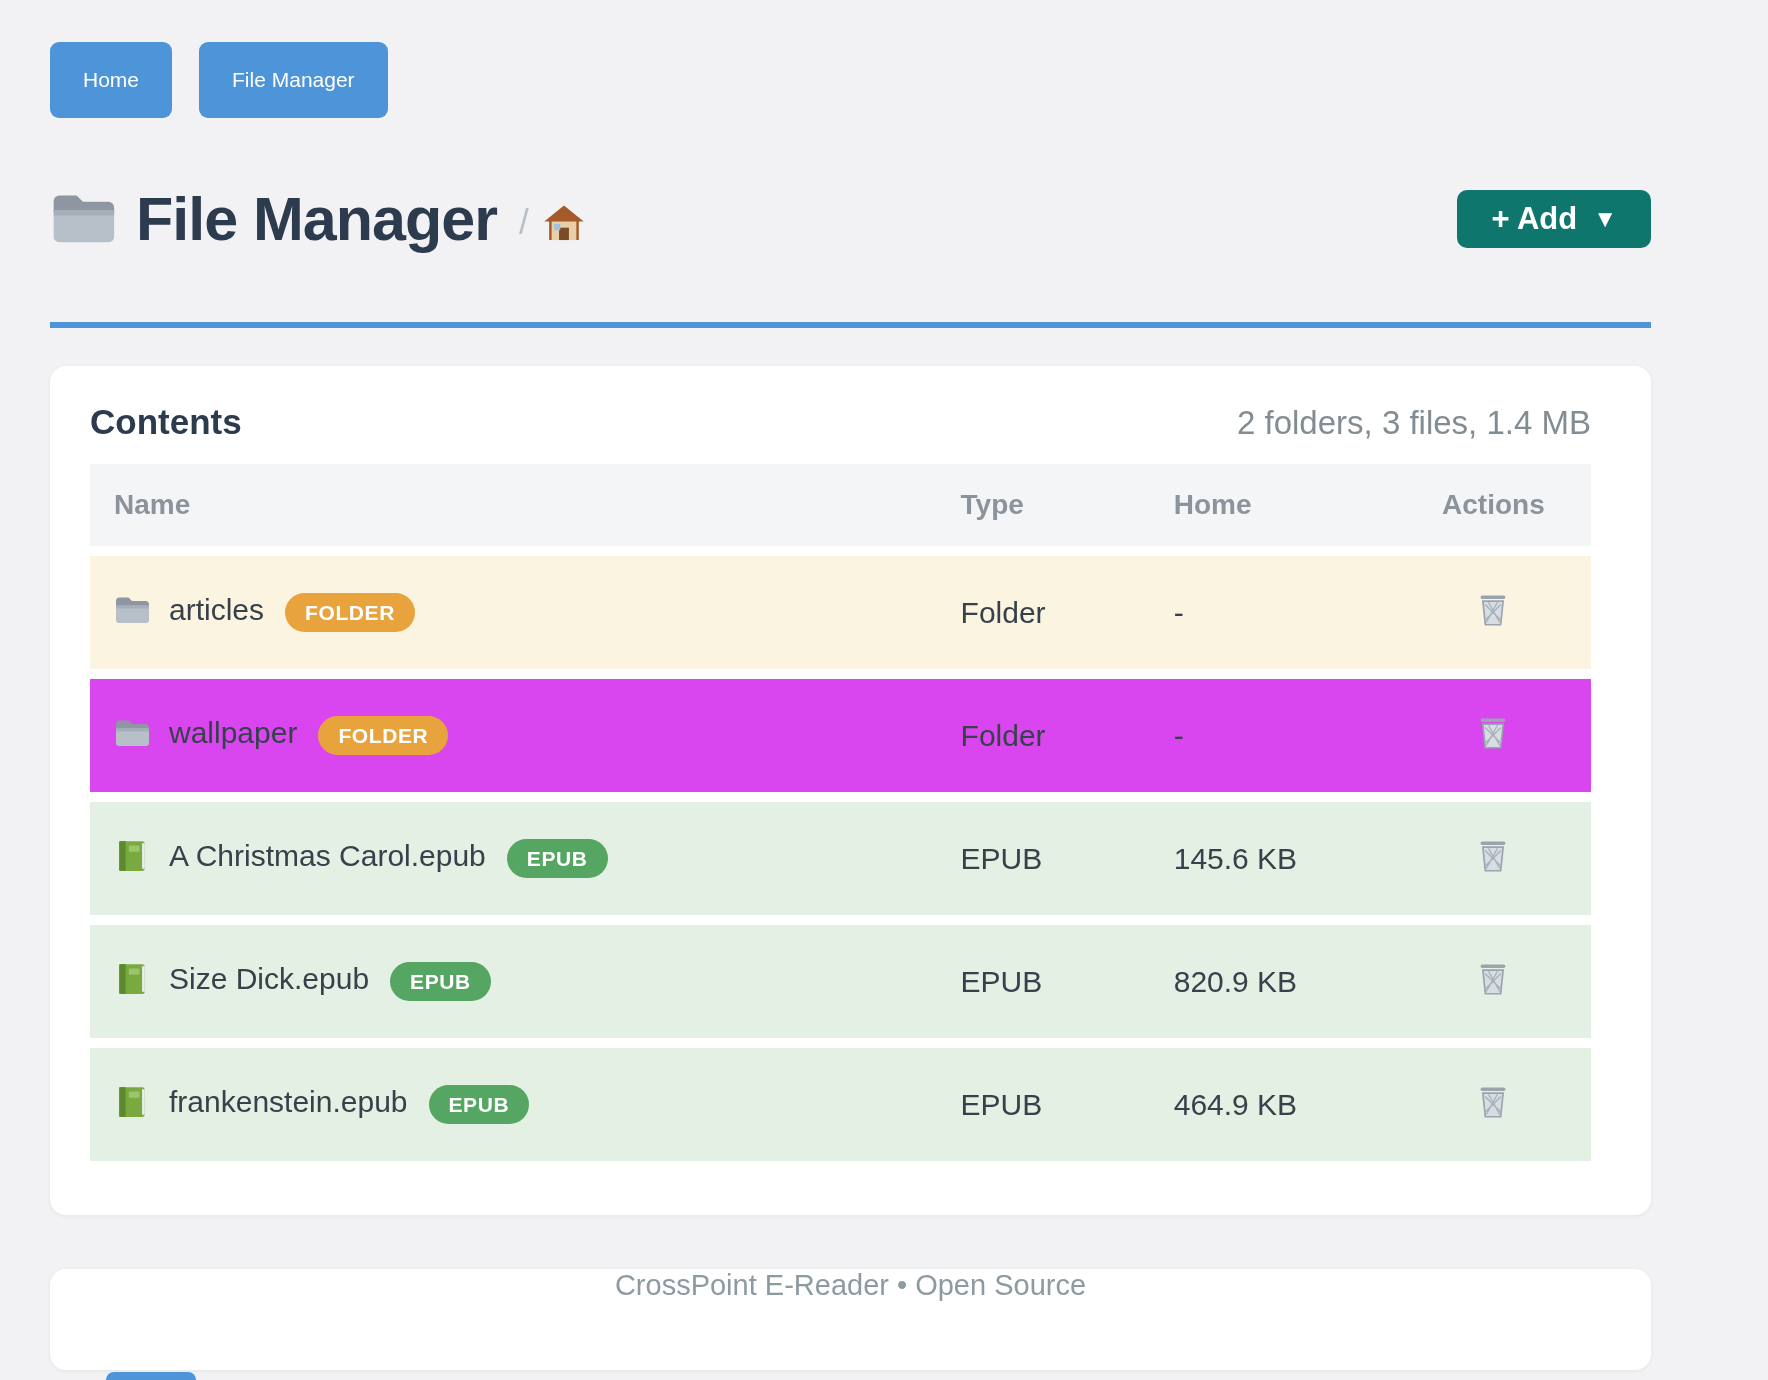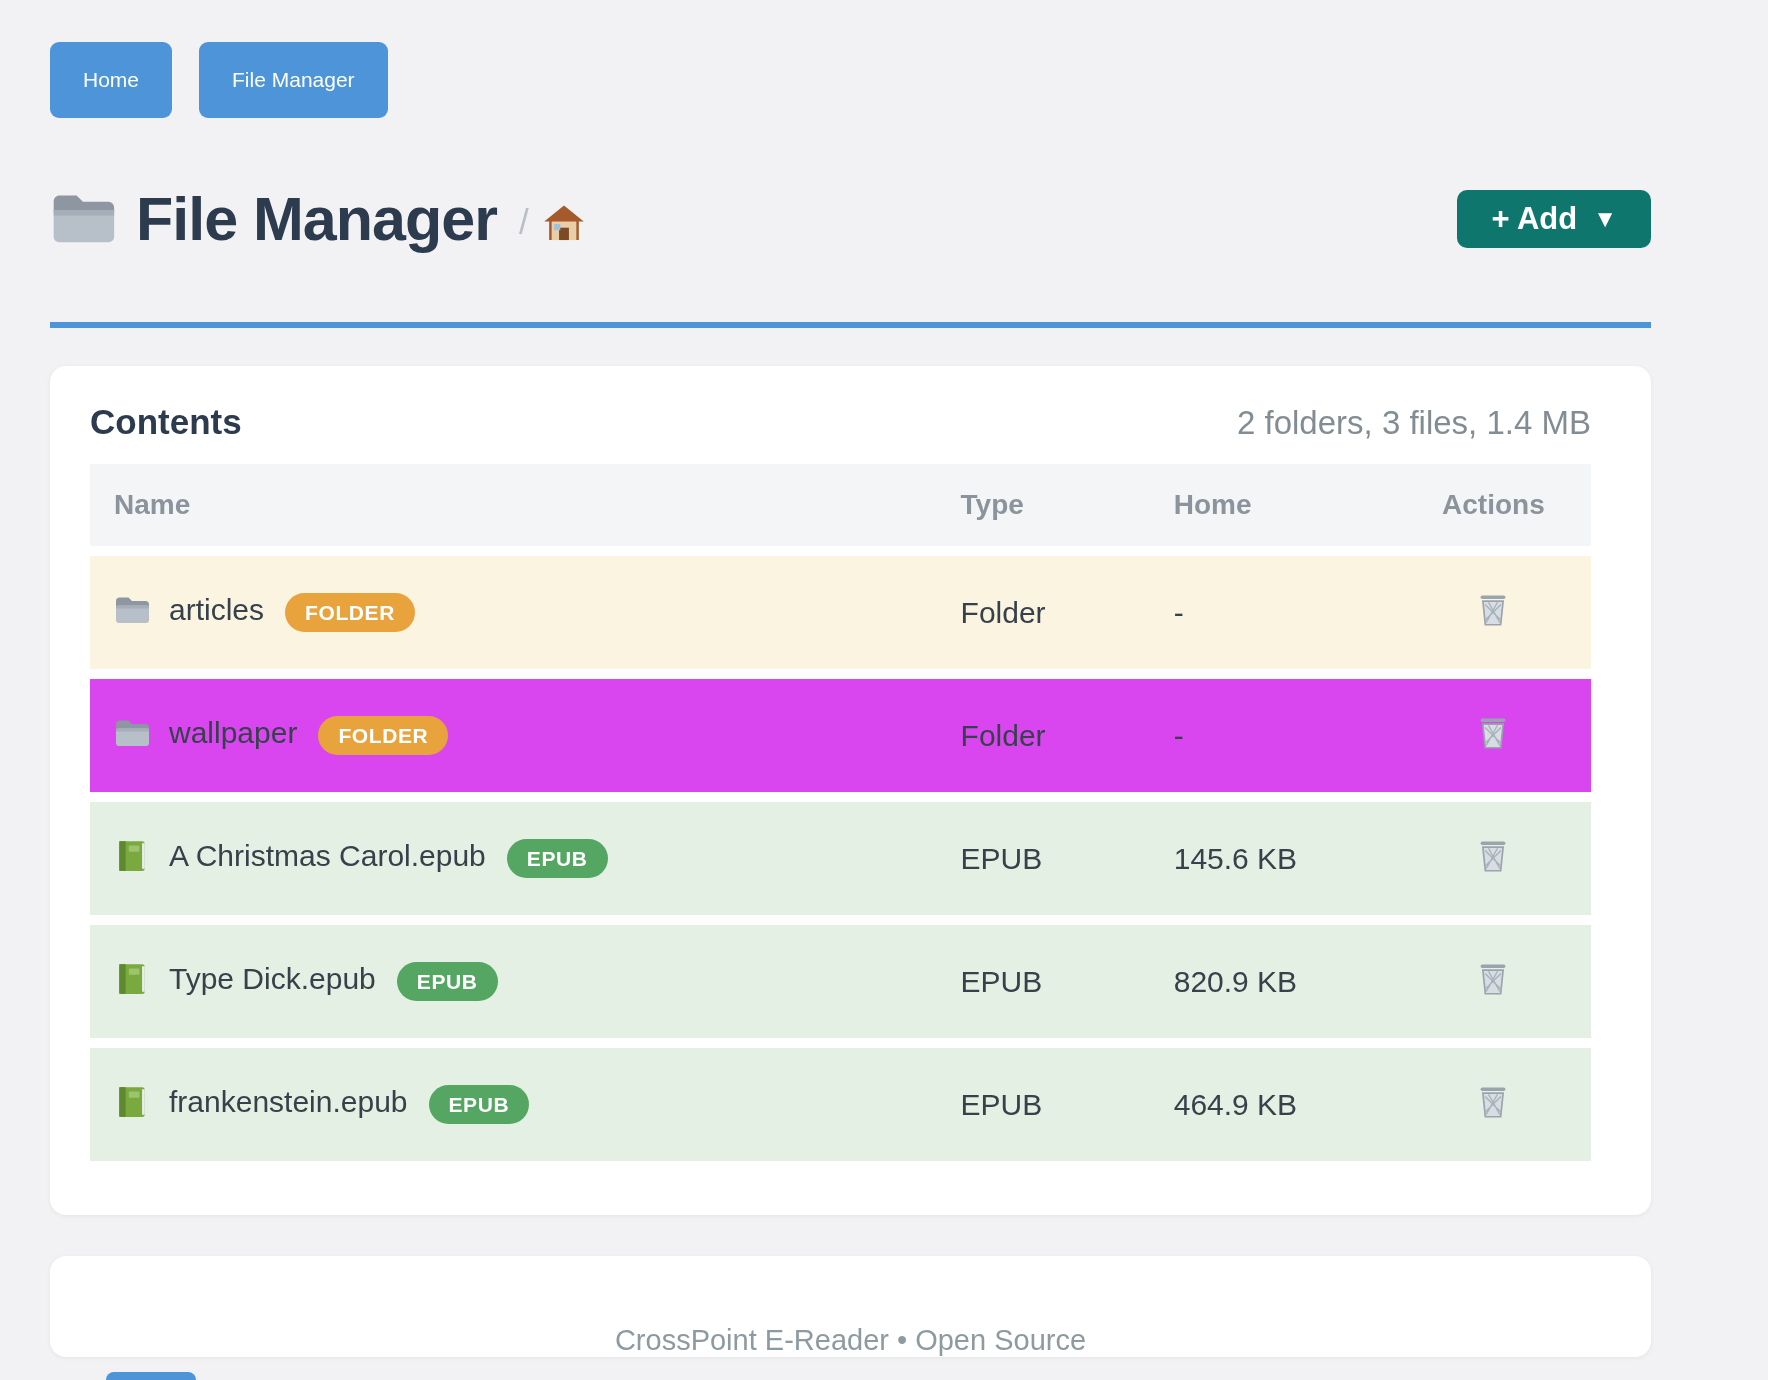--- a/index.html
+++ b/index.html
@@ -59,21 +59,21 @@
   .file-icon { width:36px; height:34px; flex:none; display:inline-flex; }
   .file-icon svg { width:100%; height:100%; }
   .badge {
     font-size:21px; font-weight:bold; color:#fff; letter-spacing:0.6px;
     padding:9px 20px; border-radius:999px; line-height:1; margin-left:2px;
   }
   .trash-btn { display:inline-block; width:32px; height:36px; cursor:pointer; }
   .trash-btn svg { width:100%; height:100%; }
 
   
-  .footer-card { margin-top:41px; height:101px; display:flex; align-items:flex-end; justify-content:center; }
+  .footer-card { margin-top:54px; height:101px; display:flex; align-items:flex-start; justify-content:center; }
   .footer-text { font-size:29px; color:#8d9ba1; }
 
   
   .cutoff-btn {
     position:absolute; left:106px; bottom:0; width:90px; height:8px;
     background:#4e94d8; border-radius:8px 8px 0 0; cursor:pointer;
   }
 </style>
 </head>
 <body>
@@ -211,21 +211,21 @@
             <td>
               <div class="name-wrap">
                 <span class="file-icon">
   <svg viewBox="0 0 32 32" xmlns="http://www.w3.org/2000/svg">
     <rect x="4" y="2" width="24" height="28" rx="2.5" fill="#79a93f"></rect>
     <rect x="4" y="2" width="6" height="28" fill="#5d8a2e"></rect>
     <rect x="25.5" y="4" width="2.5" height="24" fill="#e9eef0"></rect>
     <rect x="13" y="6" width="10" height="6" rx="1" fill="#9cc46a"></rect>
   </svg>
 </span>
-                <span class="file-name">Type Dick.epub</span>
+                <span class="file-name">Size Dick.epub</span>
                 <span class="badge" style="background:#55a662">EPUB</span>
               </div>
             </td>
             <td>EPUB</td>
             <td>820.9 KB</td>
             <td class="actions-td"><span class="trash-btn">
   <svg viewBox="0 0 28 32" xmlns="http://www.w3.org/2000/svg">
     <rect x="3" y="4" width="22" height="3" rx="1.5" fill="#9aa4ae"></rect>
     <path d="M5 9h18l-2.2 21H7.2z" fill="#d7dde3" stroke="#9aa4ae" stroke-width="1.5"></path>
     <path d="M7 12l14 14M21 12L7 26M10 10l10 18M18 10L8 28" stroke="#a8b1ba" stroke-width="1.2" fill="none"></path>

